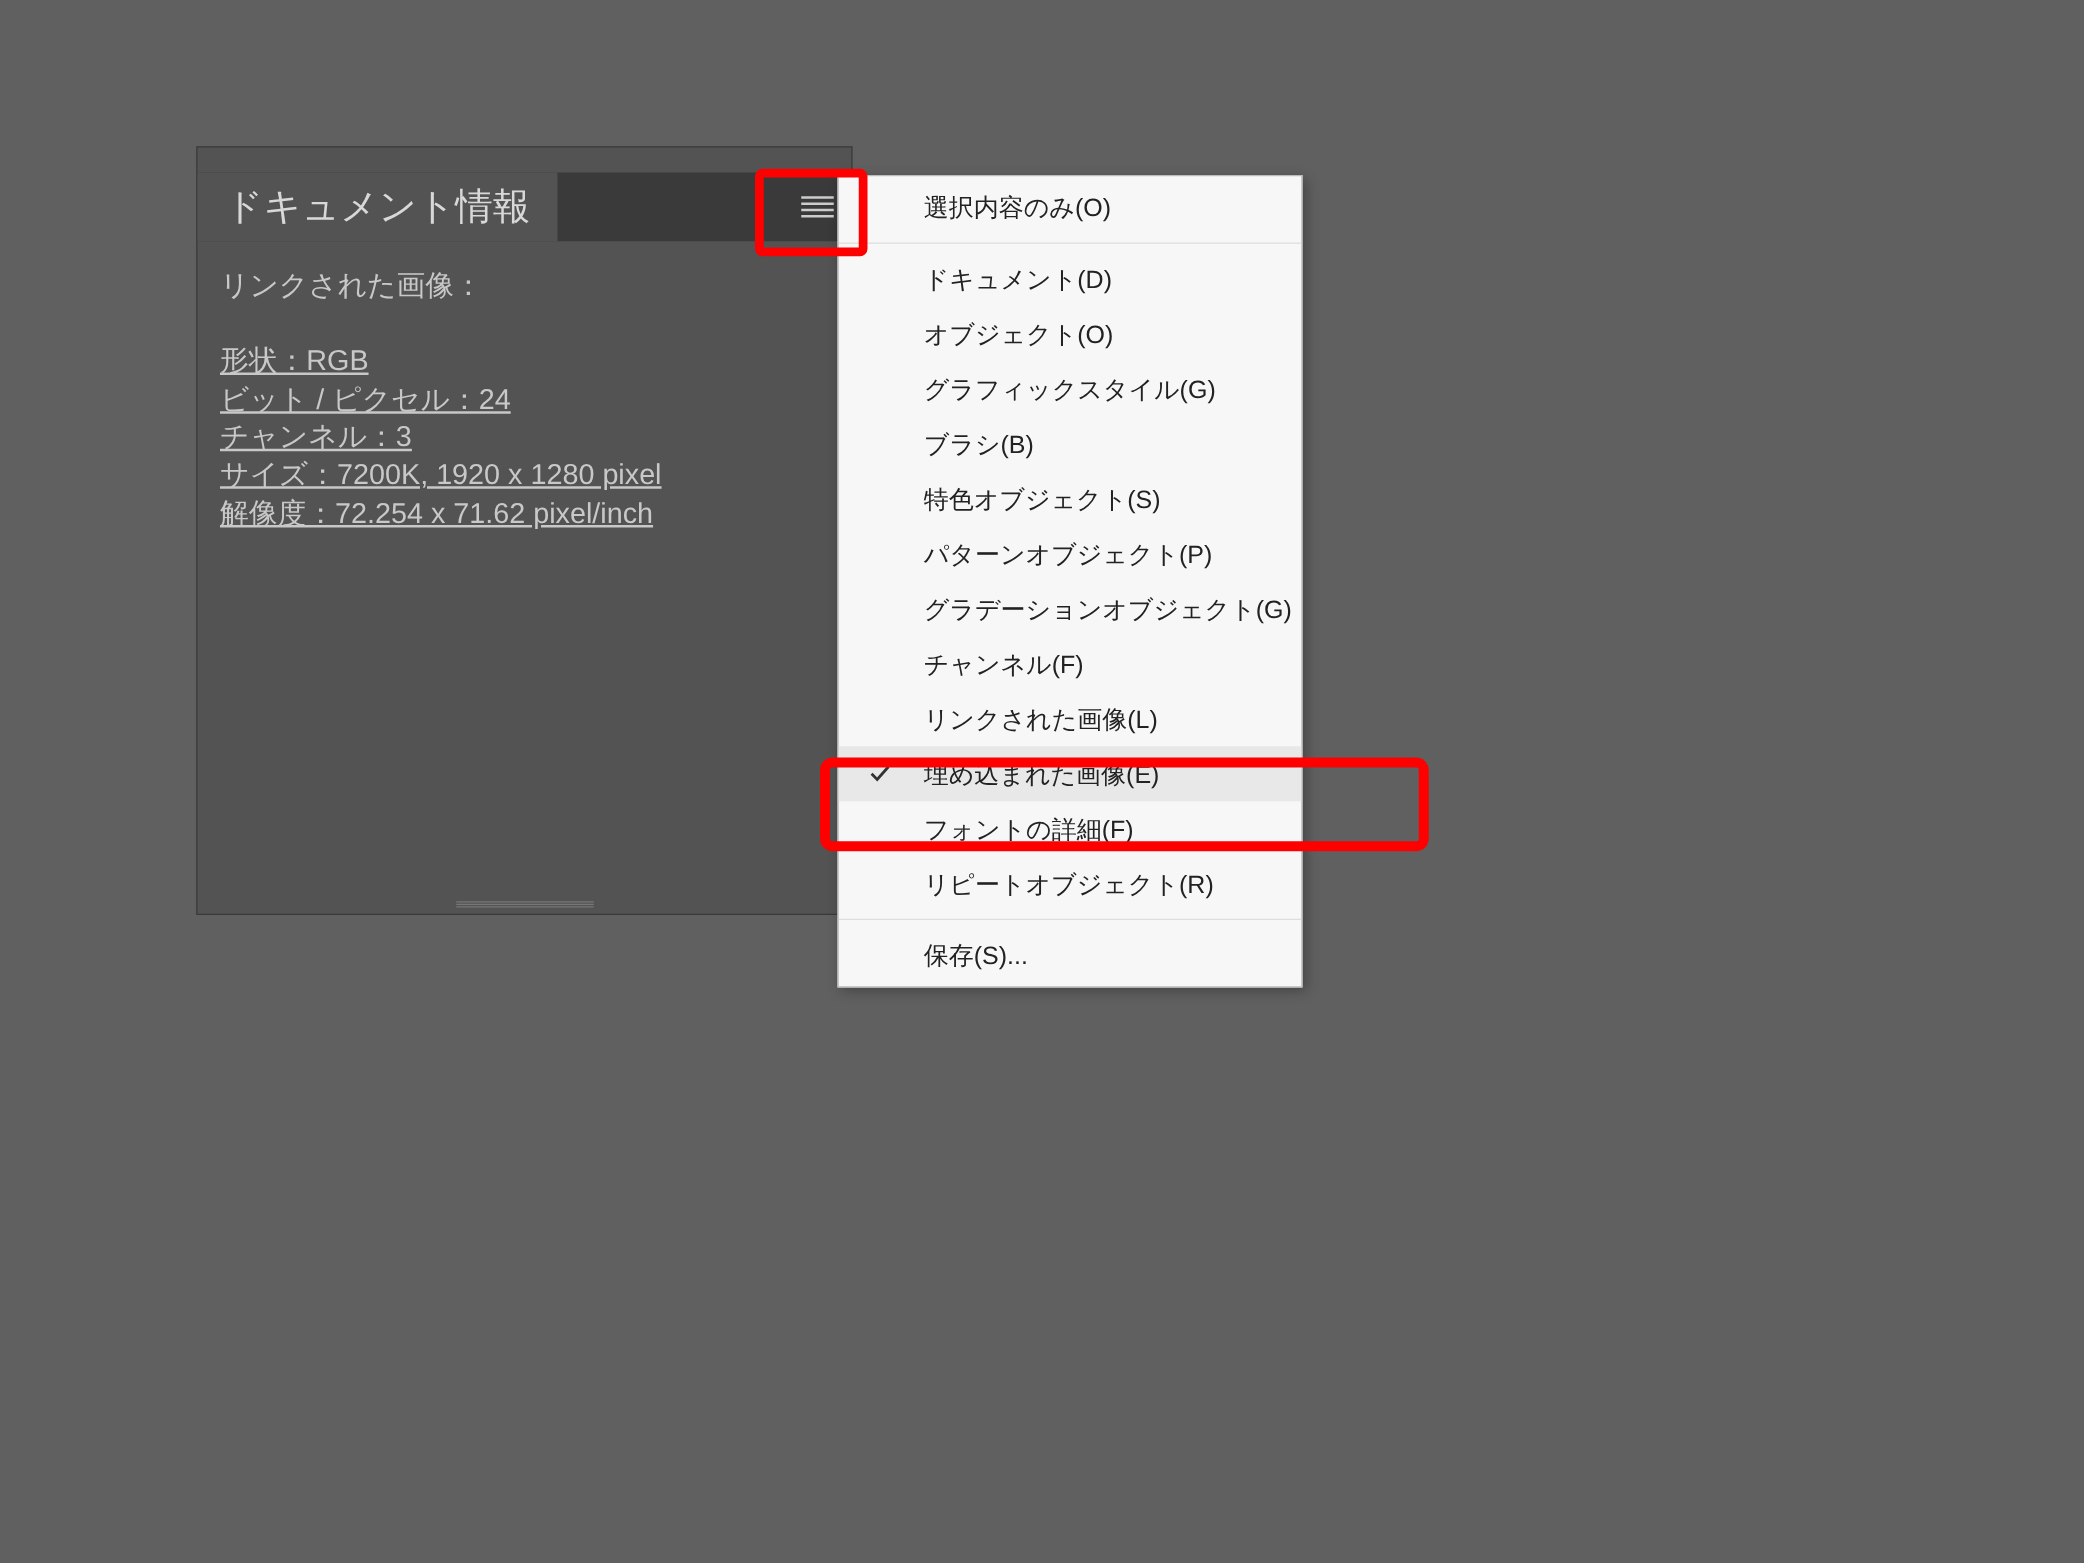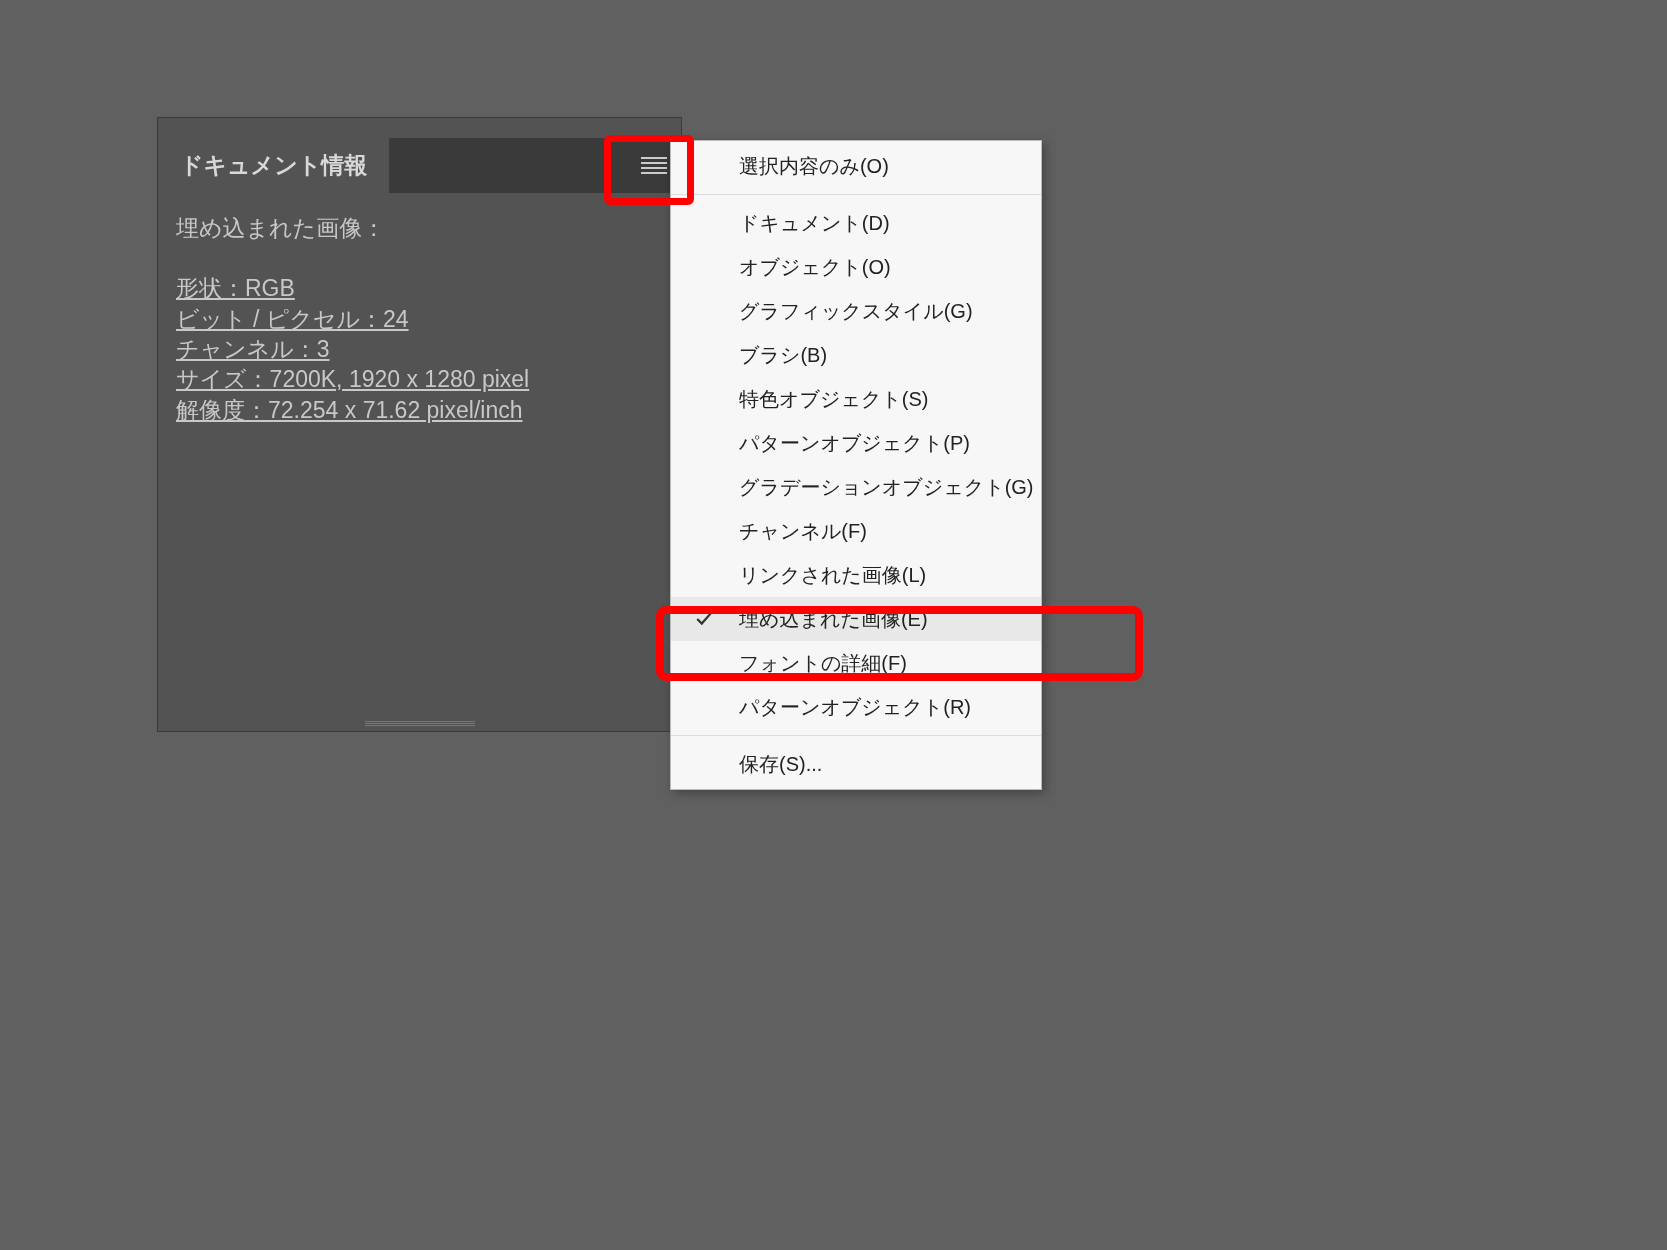--- a/index.html
+++ b/index.html
@@ -49,23 +49,22 @@
       background: #3a3a3a;
       display: flex;
       align-items: stretch;
     }
 
     .panel-tab {
       padding: 0 22px;
       display: flex;
       align-items: center;
       color: #d8d8d8;
-      font-size: 23px;
+      font-size: 30px;
       background: #535353;
-      font-weight: bold;
     }
 
     .panel-hamburger-wrap {
       position: absolute;
       top: 20px;
       right: 0;
       width: 55px;
       height: 55px;
       display: flex;
       align-items: center;
@@ -204,21 +203,21 @@
   <div class="panel-hamburger-wrap">
     <div class="panel-hamburger">
       <span></span>
         <span></span>
         <span></span>
         <span></span>
     </div>
   </div>
 
   <div class="panel-content">
-    <div class="content-header">埋め込まれた画像：</div>
+    <div class="content-header">リンクされた画像：</div>
     <div class="content-line">形状：RGB</div>
     <div class="content-line">ビット / ピクセル：24</div>
     <div class="content-line">チャンネル：3</div>
     <div class="content-line">サイズ：7200K, 1920 x 1280 pixel</div>
     <div class="content-line">解像度：72.254 x 71.62 pixel/inch</div>
   </div>
 
   <div class="panel-dragbar">
     <span></span>
       <span></span>
@@ -264,21 +263,21 @@
   <div class="menu-item selected">
     <svg class="menu-check" viewBox="0 0 16 16">
       <path d="M2 8 L6 12 L14 3" stroke="#333" stroke-width="2" fill="none"></path>
     </svg>
     <span>埋め込まれた画像(E)</span>
   </div>
   <div class="menu-item">
     <span>フォントの詳細(F)</span>
   </div>
   <div class="menu-item">
-    <span>パターンオブジェクト(R)</span>
+    <span>リピートオブジェクト(R)</span>
   </div>
 
   <div class="menu-separator"></div>
 
   <div class="menu-item">
     <span>保存(S)...</span>
   </div>
 </div>
 
 <div class="menu-highlight"></div>

